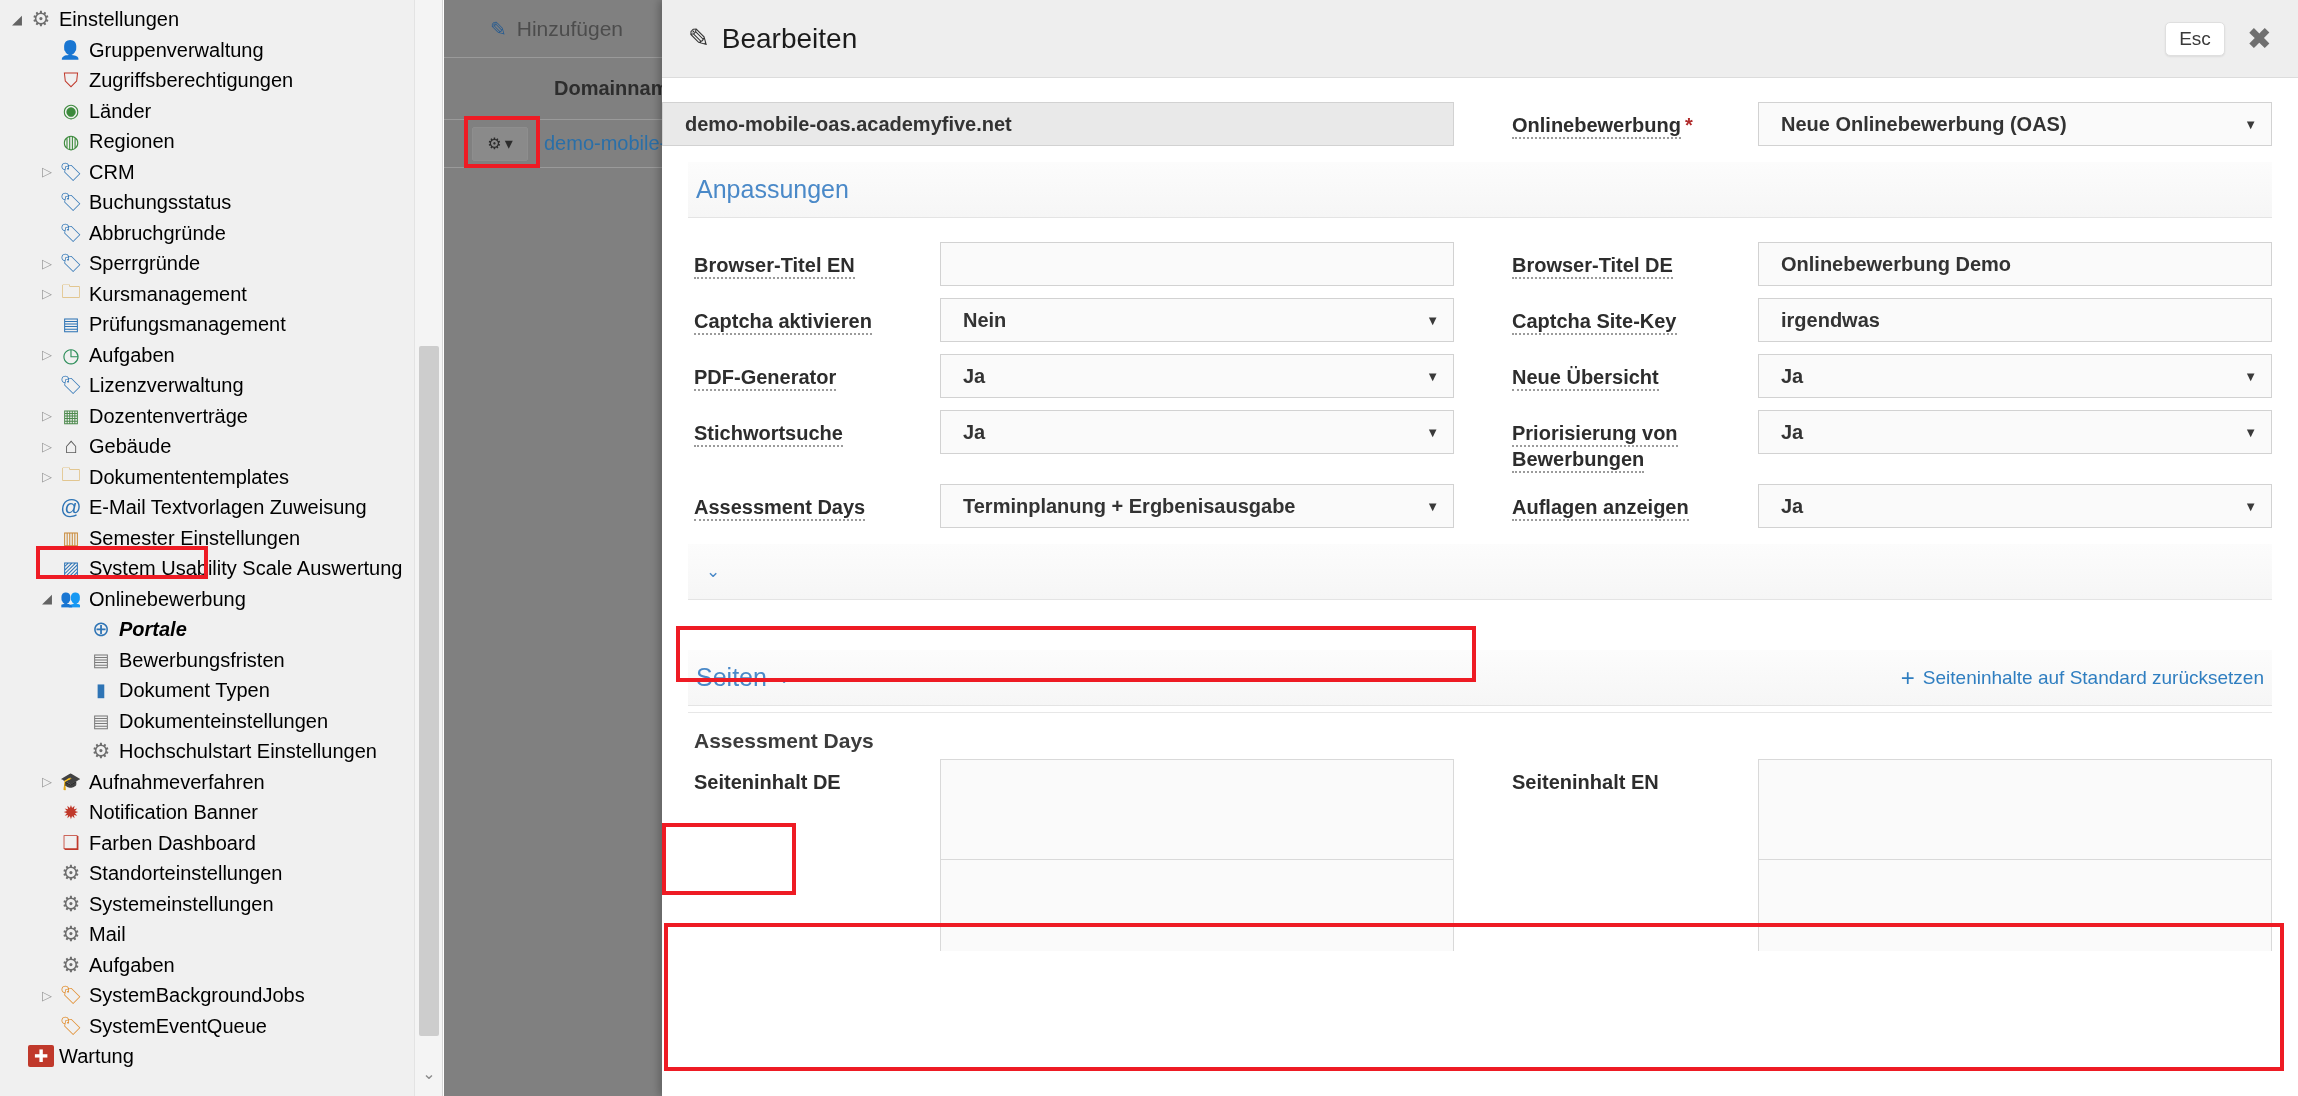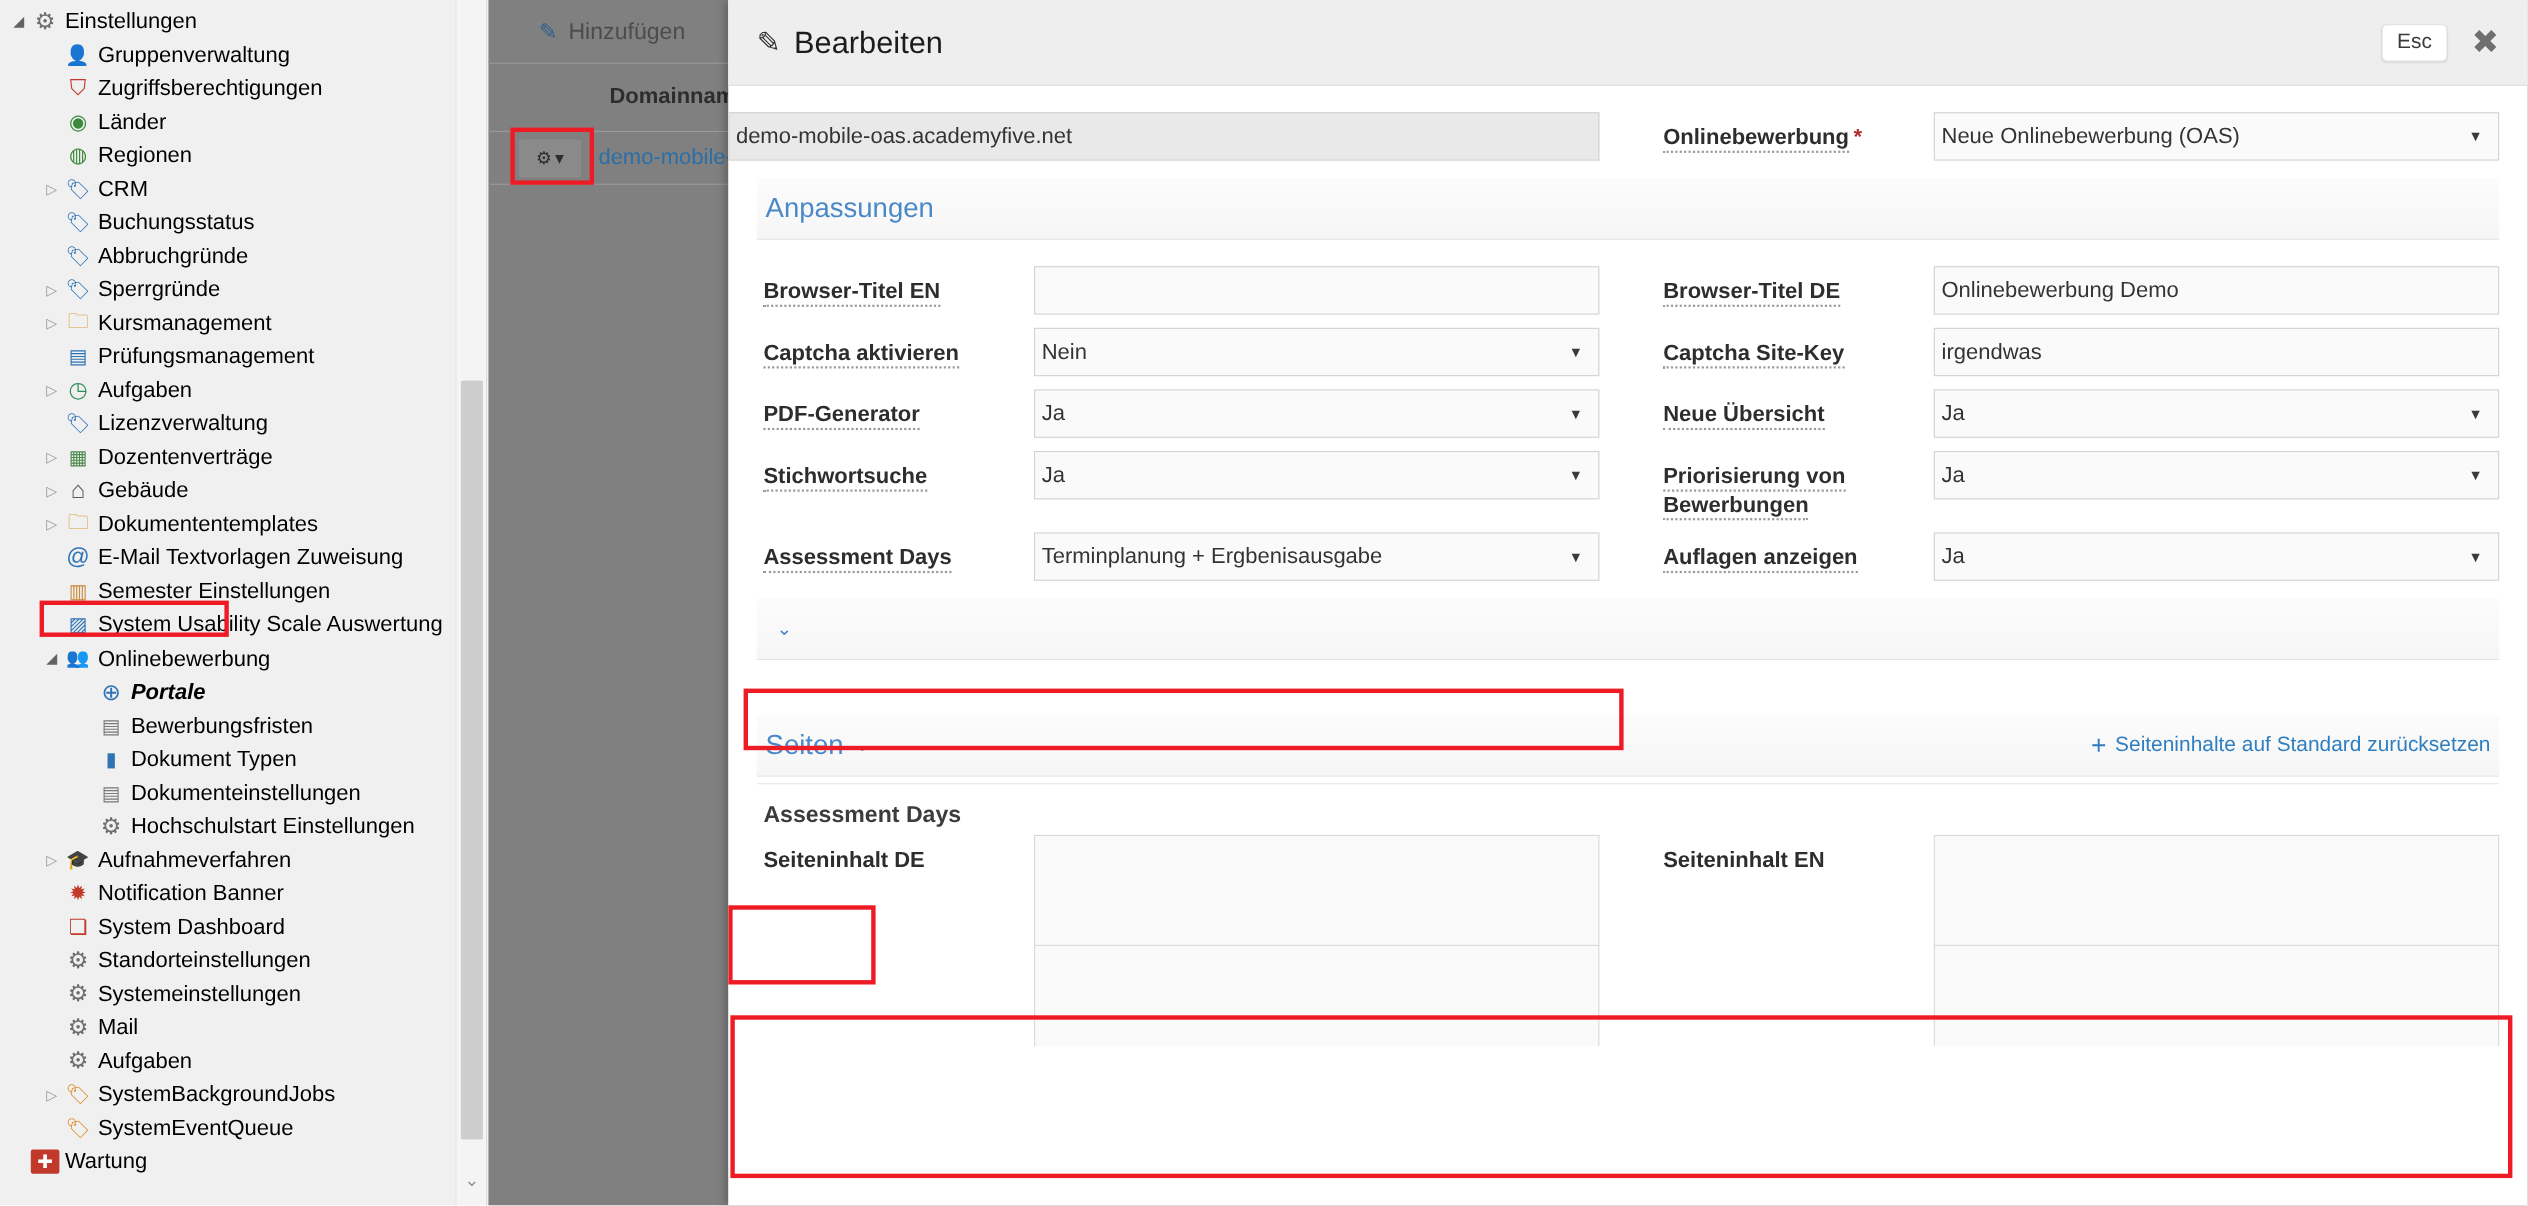--- a/index.html
+++ b/index.html
@@ -137,23 +137,24 @@
     padding-bottom: 1px;
   }
   .req { color: #b02b2b; font-weight: bold; margin-left: 4px; }
   .fctrl { flex: 1; padding-right: 26px; }
 
   .inp, .sel {
     width: 100%; height: 44px;
     border: 1px solid #d2d2d2;
     background: #fafafa;
     font-size: 20px; color: #333;
-    padding: 0 6px;
+    padding: 0 22px;
     display: flex; align-items: center;
     position: relative;
+    font-weight: bold;
   }
   .inp.disabled { background: #e9e9e9; }
   .inp.white { background: #ffffff; }
   .sel .caret {
     position: absolute; right: 14px; top: 50%; transform: translateY(-50%);
     font-size: 13px; color: #3a3a3a;
   }
 
   
   .sec-head {
@@ -336,21 +337,21 @@
           <span class="lbl">Aufnahmeverfahren</span>
         </div>
         <div class="tnode lvl1">
           <span class="twist"></span>
           <span class="ico" style="color: rgb(192, 57, 43); font-size: 19px;">✹</span>
           <span class="lbl">Notification Banner</span>
         </div>
         <div class="tnode lvl1">
           <span class="twist"></span>
           <span class="ico" style="color: rgb(192, 57, 43); font-size: 19px;">❏</span>
-          <span class="lbl">System Dashboard</span>
+          <span class="lbl">Farben Dashboard</span>
         </div>
         <div class="tnode lvl1">
           <span class="twist"></span>
           <span class="ico" style="color: rgb(110, 110, 110); font-size: 21px;">⚙</span>
           <span class="lbl">Standorteinstellungen</span>
         </div>
         <div class="tnode lvl1">
           <span class="twist"></span>
           <span class="ico" style="color: rgb(110, 110, 110); font-size: 21px;">⚙</span>
           <span class="lbl">Systemeinstellungen</span>

